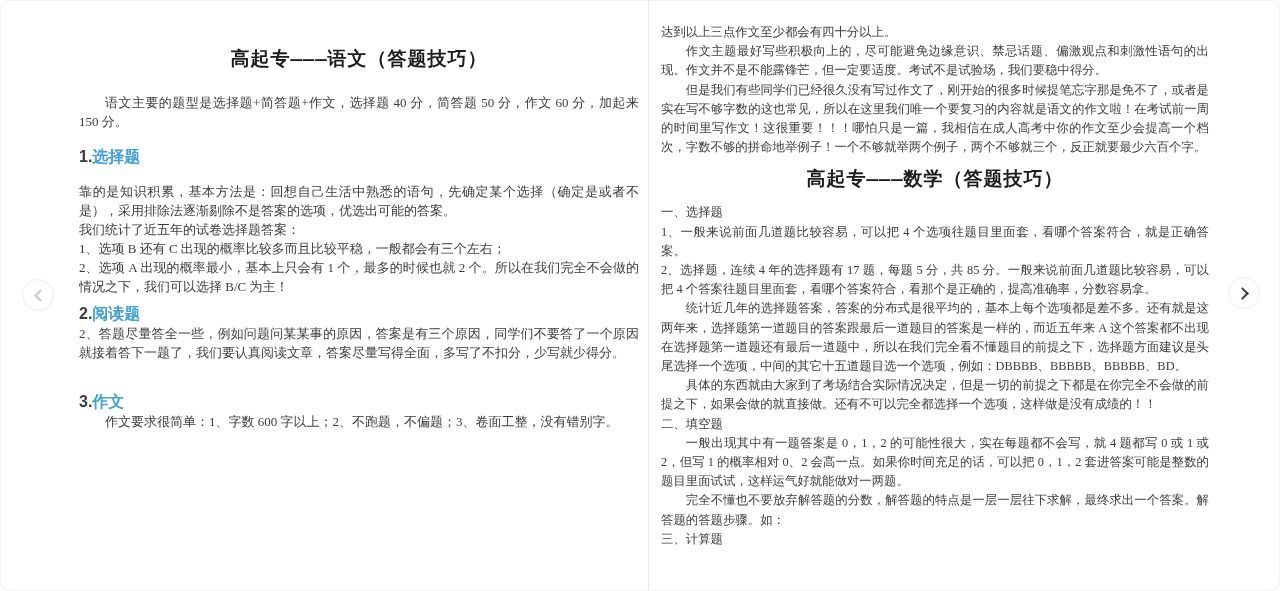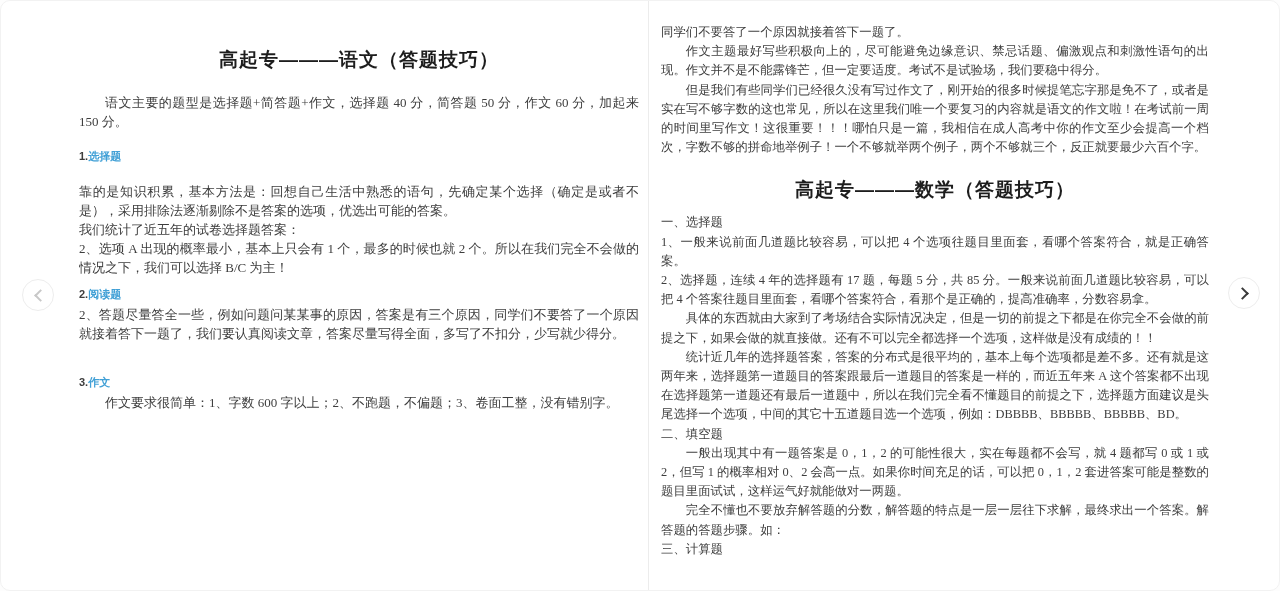--- a/index.html
+++ b/index.html
@@ -15,36 +15,36 @@
   .page-divider {
     position:absolute; left:647px; top:0; width:1px; height:591px;
     background:#ececec;
   }
 
   .page { position:absolute; overflow:hidden; }
   .page-left  { left:78px;  top:46px; width:560px; height:545px; }
   .page-right { left:660px; top:22px; width:548px; height:569px; }
 
   .b-title {
-    font-family:Liberation Sans, sans-serif;
+    font-family:Liberation Mono, monospace;
     font-weight:bold; color:#1d1d1d; text-align:center;
     font-size:19px; line-height:26px; letter-spacing:1px;
   }
   .page-left  .b-title { margin-bottom:20px; }
-  .page-right .b-title { margin-top:20px; margin-bottom:10px; }
+  .page-right .b-title { margin-top:10px; margin-bottom:10px; }
 
   .page-left  { font-size:13px;   line-height:19px;  }
   .page-right { font-size:12.4px; line-height:19.2px; }
 
   .b-para { text-align:justify; }
   .b-para.indent { text-indent:2em; }
 
   .b-heading {
     font-family:"Liberation Sans","DejaVu Sans",sans-serif;
-    font-weight:bold; font-size:11px; line-height:17px;
+    font-weight:bold; font-size:16px; line-height:17px;
   }
   .b-heading .h-num   { color:#3d3d3d; }
   .b-heading .h-label { color:#41a0d6; }
   .page-left .b-heading { margin-bottom:2px; }
 
   .gap-s { margin-top:9px; }
   .gap-m { margin-top:17px; }
   .gap-l { margin-top:31px; }
 
   .nav-btn {
@@ -69,36 +69,37 @@
 </head>
 <body>
 
 <div class="doc-card">
   <div class="page page-left" id="page-left">
       <div class="b-title">高起专———语文（答题技巧）</div>
       <p class="b-para indent">语文主要的题型是选择题+简答题+作文，选择题 40 分，简答题 50 分，作文 60 分，加起来 150 分。</p>
       <div class="b-heading gap-m"><span class="h-num">1.</span><span class="h-label">选择题</span></div>
       <p class="b-para gap-m">靠的是知识积累，基本方法是：回想自己生活中熟悉的语句，先确定某个选择（确定是或者不是），采用排除法逐渐剔除不是答案的选项，优选出可能的答案。</p>
       <p class="b-para">我们统计了近五年的试卷选择题答案：</p>
+      <p class="b-para">1、选项 B 还有 C 出现的概率比较多而且比较平稳，一般都会有三个左右；</p>
       <p class="b-para">2、选项 A 出现的概率最小，基本上只会有 1 个，最多的时候也就 2 个。所以在我们完全不会做的情况之下，我们可以选择 B/C 为主！</p>
       <div class="b-heading gap-s"><span class="h-num">2.</span><span class="h-label">阅读题</span></div>
       <p class="b-para">2、答题尽量答全一些，例如问题问某某事的原因，答案是有三个原因，同学们不要答了一个原因就接着答下一题了，我们要认真阅读文章，答案尽量写得全面，多写了不扣分，少写就少得分。</p>
       <div class="b-heading gap-l"><span class="h-num">3.</span><span class="h-label">作文</span></div>
       <p class="b-para indent">作文要求很简单：1、字数 600 字以上；2、不跑题，不偏题；3、卷面工整，没有错别字。</p>
     </div>
   <div class="page page-right" id="page-right">
-      <p class="b-para">同学们不要答了一个原因就接着答下一题了。</p>
+      <p class="b-para">达到以上三点作文至少都会有四十分以上。</p>
       <p class="b-para indent">作文主题最好写些积极向上的，尽可能避免边缘意识、禁忌话题、偏激观点和刺激性语句的出现。作文并不是不能露锋芒，但一定要适度。考试不是试验场，我们要稳中得分。</p>
       <p class="b-para indent">但是我们有些同学们已经很久没有写过作文了，刚开始的很多时候提笔忘字那是免不了，或者是实在写不够字数的这也常见，所以在这里我们唯一个要复习的内容就是语文的作文啦！在考试前一周的时间里写作文！这很重要！！！哪怕只是一篇，我相信在成人高考中你的作文至少会提高一个档次，字数不够的拼命地举例子！一个不够就举两个例子，两个不够就三个，反正就要最少六百个字。</p>
       <div class="b-title">高起专———数学（答题技巧）</div>
       <p class="b-para">一、选择题</p>
       <p class="b-para">1、一般来说前面几道题比较容易，可以把 4 个选项往题目里面套，看哪个答案符合，就是正确答案。</p>
       <p class="b-para">2、选择题，连续 4 年的选择题有 17 题，每题 5 分，共 85 分。一般来说前面几道题比较容易，可以把 4 个答案往题目里面套，看哪个答案符合，看那个是正确的，提高准确率，分数容易拿。</p>
+      <p class="b-para indent">统计近几年的选择题答案，答案的分布式是很平均的，基本上每个选项都是差不多。还有就是这两年来，选择题第一道题目的答案跟最后一道题目的答案是一样的，而近五年来 A 这个答案都不出现在选择题第一道题还有最后一道题中，所以在我们完全看不懂题目的前提之下，选择题方面建议是头尾选择一个选项，中间的其它十五道题目选一个选项，例如：DBBBB、BBBBB、BBBBB、BD。</p>
       <p class="b-para indent">具体的东西就由大家到了考场结合实际情况决定，但是一切的前提之下都是在你完全不会做的前提之下，如果会做的就直接做。还有不可以完全都选择一个选项，这样做是没有成绩的！！</p>
-      <p class="b-para indent">统计近几年的选择题答案，答案的分布式是很平均的，基本上每个选项都是差不多。还有就是这两年来，选择题第一道题目的答案跟最后一道题目的答案是一样的，而近五年来 A 这个答案都不出现在选择题第一道题还有最后一道题中，所以在我们完全看不懂题目的前提之下，选择题方面建议是头尾选择一个选项，中间的其它十五道题目选一个选项，例如：DBBBB、BBBBB、BBBBB、BD。</p>
       <p class="b-para">二、填空题</p>
       <p class="b-para indent">一般出现其中有一题答案是 0，1，2 的可能性很大，实在每题都不会写，就 4 题都写 0 或 1 或 2，但写 1 的概率相对 0、2 会高一点。如果你时间充足的话，可以把 0，1，2 套进答案可能是整数的题目里面试试，这样运气好就能做对一两题。</p>
       <p class="b-para indent">完全不懂也不要放弃解答题的分数，解答题的特点是一层一层往下求解，最终求出一个答案。解答题的答题步骤。如：</p>
       <p class="b-para">三、计算题</p>
     </div>
   <div class="page-divider"></div>
 
   <div class="nav-btn nav-prev">
     <span class="chev chev-left"></span>
   </div>

